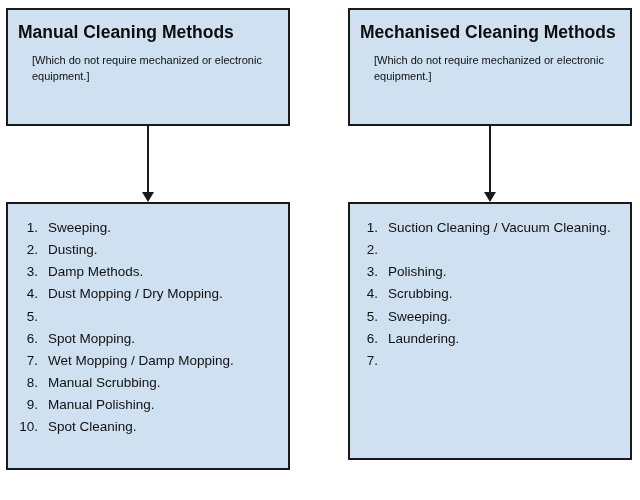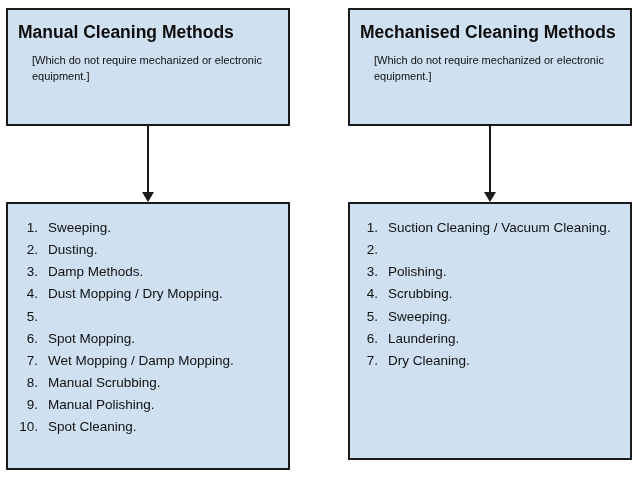--- a/index.html
+++ b/index.html
@@ -204,19 +204,18 @@
         <li>
           <span class="num">5.</span>
           <span class="txt">Sweeping.</span>
         </li>
         <li>
           <span class="num">6.</span>
           <span class="txt">Laundering.</span>
         </li>
         <li>
           <span class="num">7.</span>
-          <span class="txt">Dry Cleaning.</span>
         </li>
       </ol>
     </div>
   </div>
 
 </div>
 
 </body></html>

